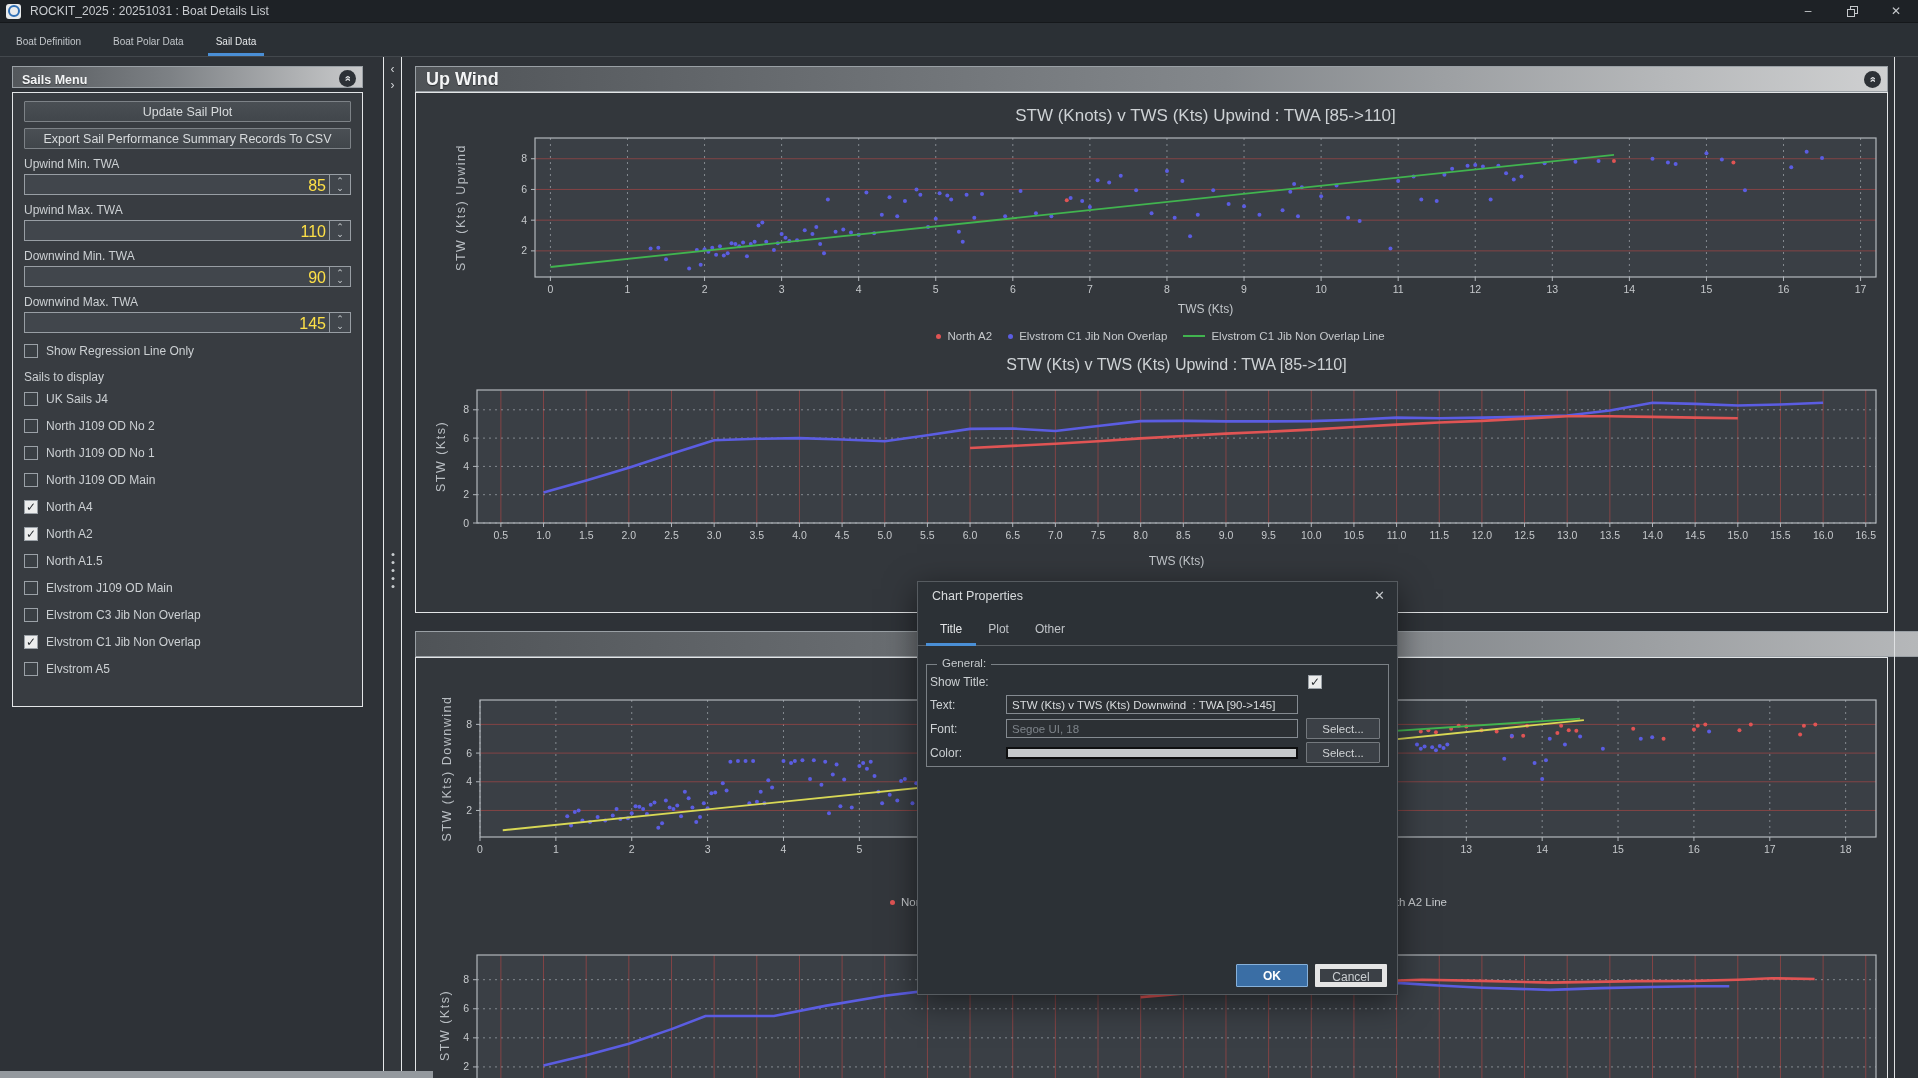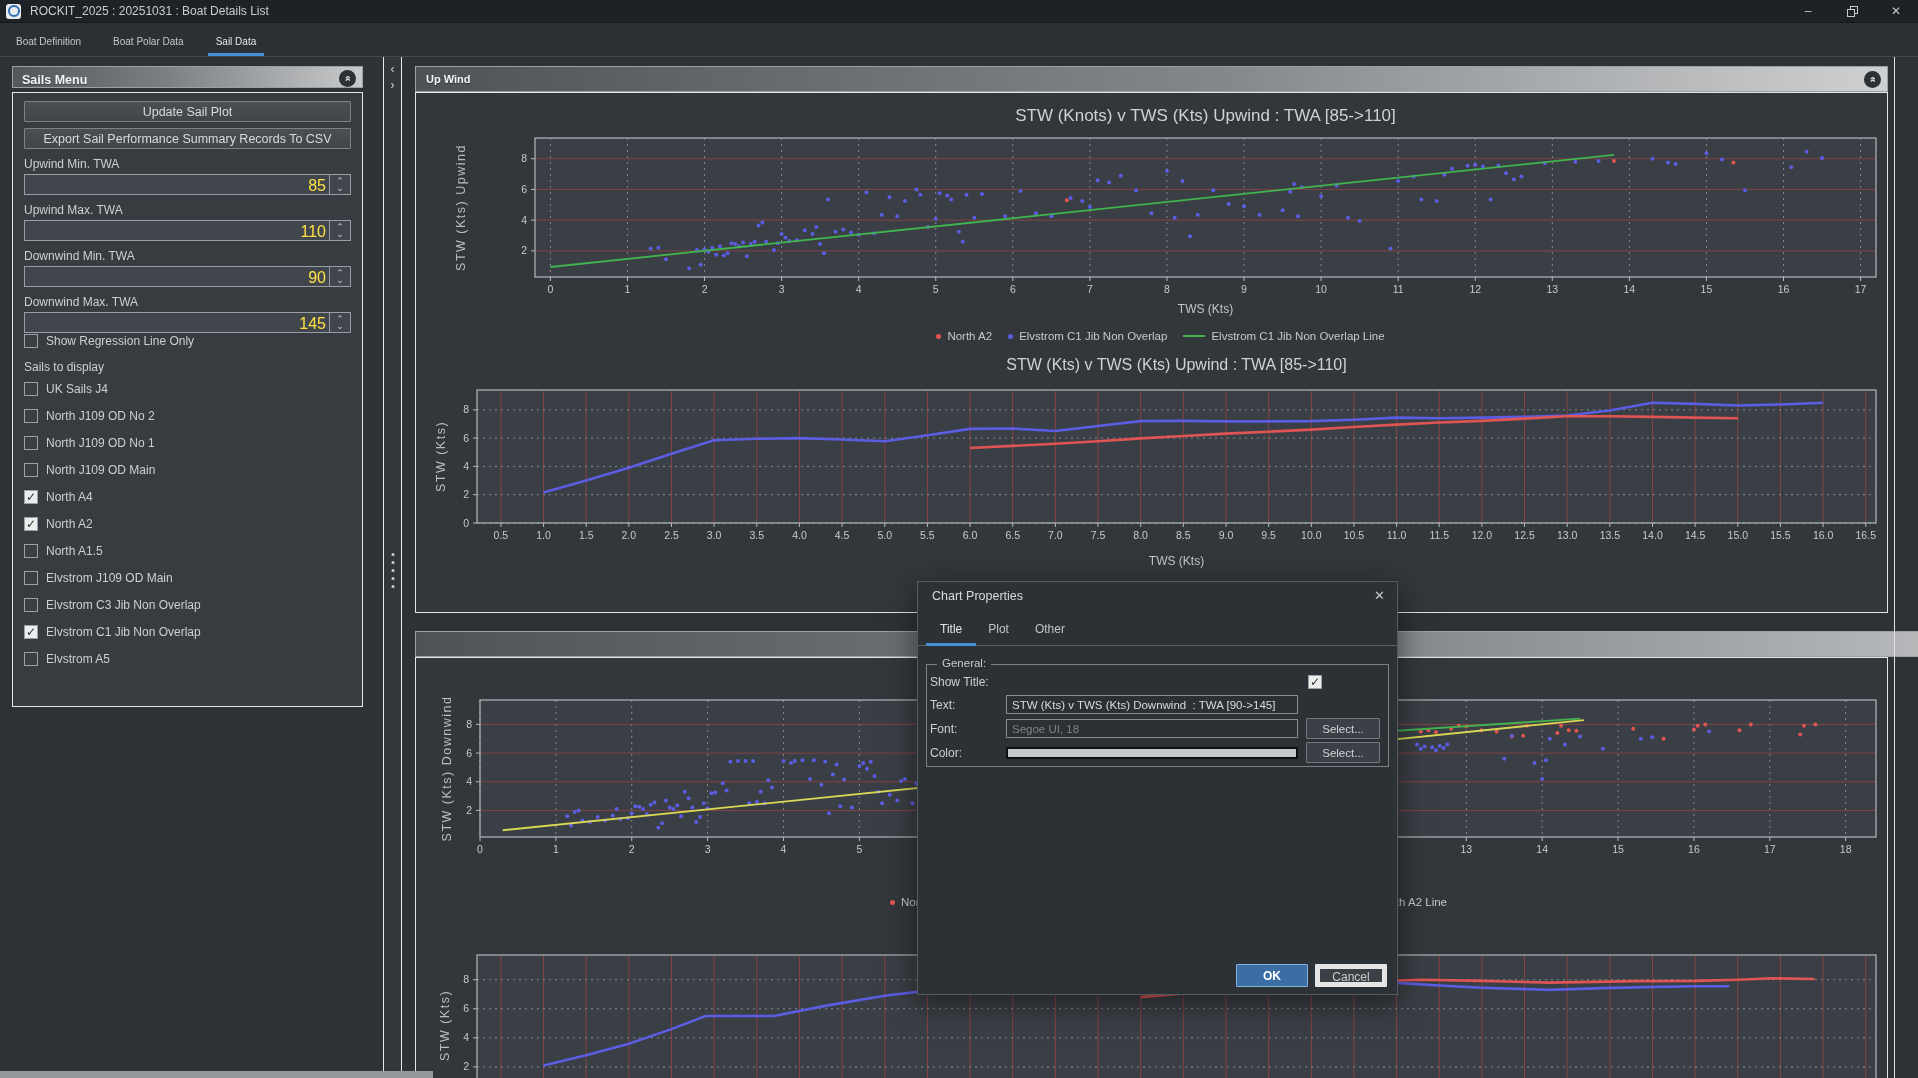--- a/index.html
+++ b/index.html
@@ -39,37 +39,37 @@
         border:1px solid #7d8287;color:#d8dbdd;font-size:12.5px;font-family:inherit;border-radius:1px;}
   .side-btn + .side-btn{margin-top:6px;}
   .field-label{margin-top:8px;font-size:12px;color:#ccd0d3;height:15px;}
   .spin{position:relative;margin-top:2px;height:21px;background:#41464c;border:1px solid #989ea4;box-sizing:border-box;}
   .spin input{position:absolute;left:0;top:0;width:calc(100% - 26px);height:100%;background:transparent;border:none;
         color:#fde047;font-size:16px;text-align:right;font-family:inherit;outline:none;}
   .spin-arrows{position:absolute;right:0;top:0;width:20px;height:100%;border-left:1px solid #989ea4;
         display:flex;flex-direction:column;align-items:center;justify-content:center;color:#cdd1d4;}
   .spin-arrows i{font-style:normal;font-size:9px;line-height:7px;display:block;}
   .chk-row{display:flex;align-items:center;gap:8px;font-size:12px;color:#ccd0d3;height:27px;}
-  .chk-row.single{height:16px;text-align:center;}
+  .chk-row.single{margin-top:10px;height:16px;text-align:center;}
   .cb{width:14px;height:14px;box-sizing:border-box;border:1px solid #9ba1a7;background:#3a3f44;
       display:inline-flex;align-items:center;justify-content:center;flex:0 0 auto;}
   .cb.checked{background:#eceded;color:#2b2f33;font-size:12px;font-weight:bold;line-height:1;}
   .cb.checked::after{content:"✓";}
   .sails-label{margin-top:11px;font-size:12px;color:#ccd0d3;height:15px;}
   
   .splitter{position:absolute;left:383px;top:57px;width:19px;height:1021px;background:#33373c;
         border-left:1px solid #e6e8ea;border-right:1px solid #e6e8ea;box-sizing:border-box;}
   .split-chevrons{position:absolute;left:0;top:4px;width:100%;text-align:center;color:#d3d6d9;font-size:12px;line-height:16px;}
   .split-grip{position:absolute;left:50%;top:496px;transform:translateX(-50%);display:flex;flex-direction:column;gap:5px;}
   .split-grip b{width:3px;height:3px;border-radius:50%;background:#c9cdd0;display:block;}
   
   .panel-header{position:absolute;height:26px;box-sizing:border-box;border:1px solid #9aa0a5;
         background:linear-gradient(90deg,#4f5357 0%,#84888c 55%,#cfd0d1 100%);
         display:flex;align-items:center;}
-  .panel-header .hdr-title{margin-left:10px;font-size:11px;font-weight:bold;color:#f4f5f6;text-shadow:0 1px 1px rgba(0,0,0,.45);}
+  .panel-header .hdr-title{margin-left:10px;font-size:18px;font-weight:bold;color:#f4f5f6;text-shadow:0 1px 1px rgba(0,0,0,.45);}
   .panel-body{position:absolute;box-sizing:border-box;background:#33373c;border:1px solid #e3e5e7;}
   .chart{position:absolute;}
   .chart svg{display:block;}
   .chart-legend{position:absolute;display:flex;align-items:center;font-size:11.5px;color:#c6c9cc;}
   .chart-legend.center{justify-content:center;gap:16px;}
   .chart-legend.between{justify-content:space-between;}
   .legend-item{display:flex;align-items:center;gap:6px;white-space:nowrap;}
   .legend-dot{width:5px;height:5px;border-radius:50%;display:inline-block;}
   .legend-line{width:22px;height:0;border-top:2.5px solid;display:inline-block;}
   .right-line{position:absolute;left:1894px;top:57px;width:1px;height:1021px;background:#dfe1e3;}

